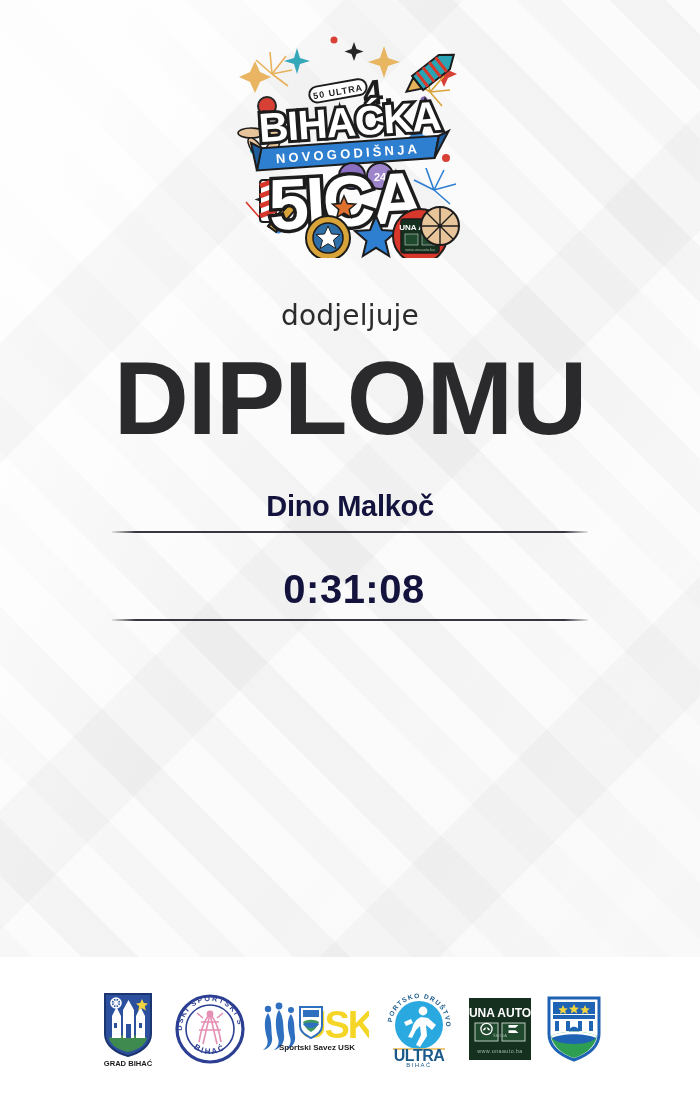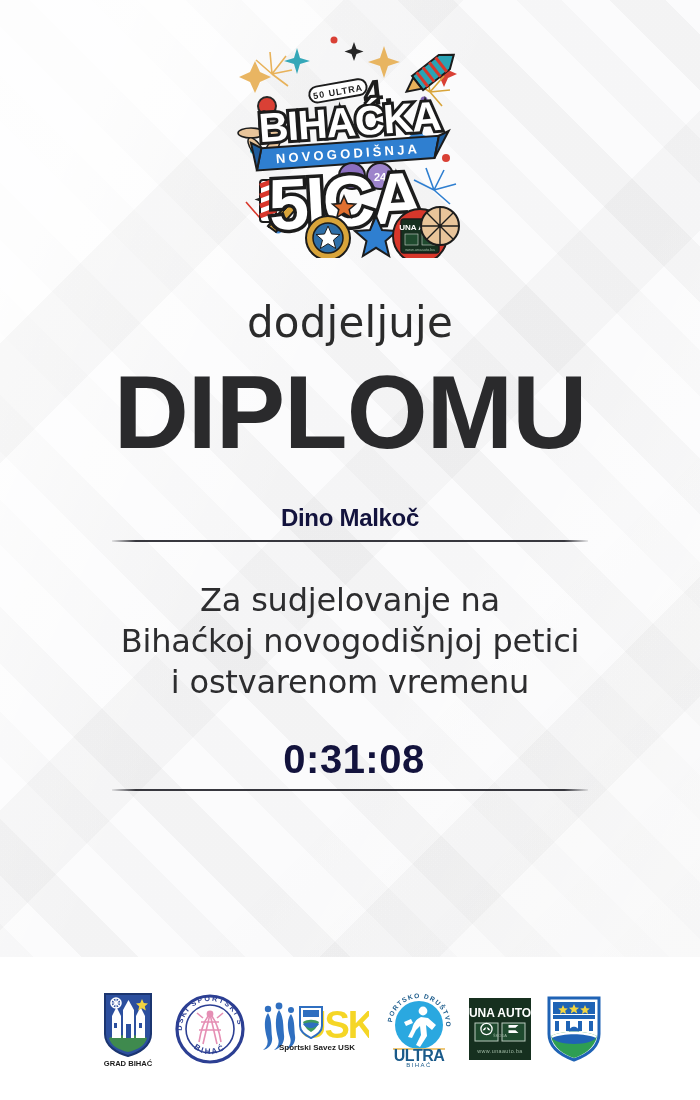--- a/index.html
+++ b/index.html
@@ -93,42 +93,42 @@
   .logo-wrap {
     position: relative;
     width: 232px;
     height: 228px;
     margin: 30px auto 0 auto;
   }
   .logo-svg { display: block; width: 232px; height: 228px; }
 
   
   .awards-line {
-    font-size: 42px;
+    font-size: 28px;
     font-weight: 400;
     color: #2b2b2b;
     letter-spacing: 0.2px;
     margin-top: 44px;
     line-height: 1;
   }
   .diploma-word {
     font-family: "Liberation Sans", sans-serif;
     font-size: 104px;
     font-weight: 700;
     color: #2a2a2c;
     letter-spacing: -1px;
     line-height: 1;
     margin-top: 16px;
   }
 
   
   .recipient-block { margin-top: 42px; }
   .recipient-name {
     font-family: "Liberation Sans", sans-serif;
-    font-size: 24px;
+    font-size: 29px;
     font-weight: 700;
     color: #13133d;
     line-height: 1;
     letter-spacing: -0.3px;
   }
   .rule {
     width: 476px;
     height: 2px;
     margin: 10px auto 0 auto;
     background: linear-gradient(90deg,
@@ -323,25 +323,20 @@
     </div>
 
     <div class="awards-line">dodjeljuje</div>
     <div class="diploma-word">DIPLOMU</div>
 
     <div class="recipient-block">
       <div class="recipient-name">Dino Malkoč</div>
       <div class="rule"></div>
     </div>
 
-    <div class="description">
-      <div>Za sudjelovanje na</div>
-      <div>Bihaćkoj novogodišnjoj petici</div>
-      <div>i ostvarenom vremenu</div>
-    </div>
 
     <div class="time-block">
       <div class="time-value">0:31:08</div>
       <div class="rule"></div>
     </div>
 
   </div>
 
   <div class="sponsor-bar">
 

